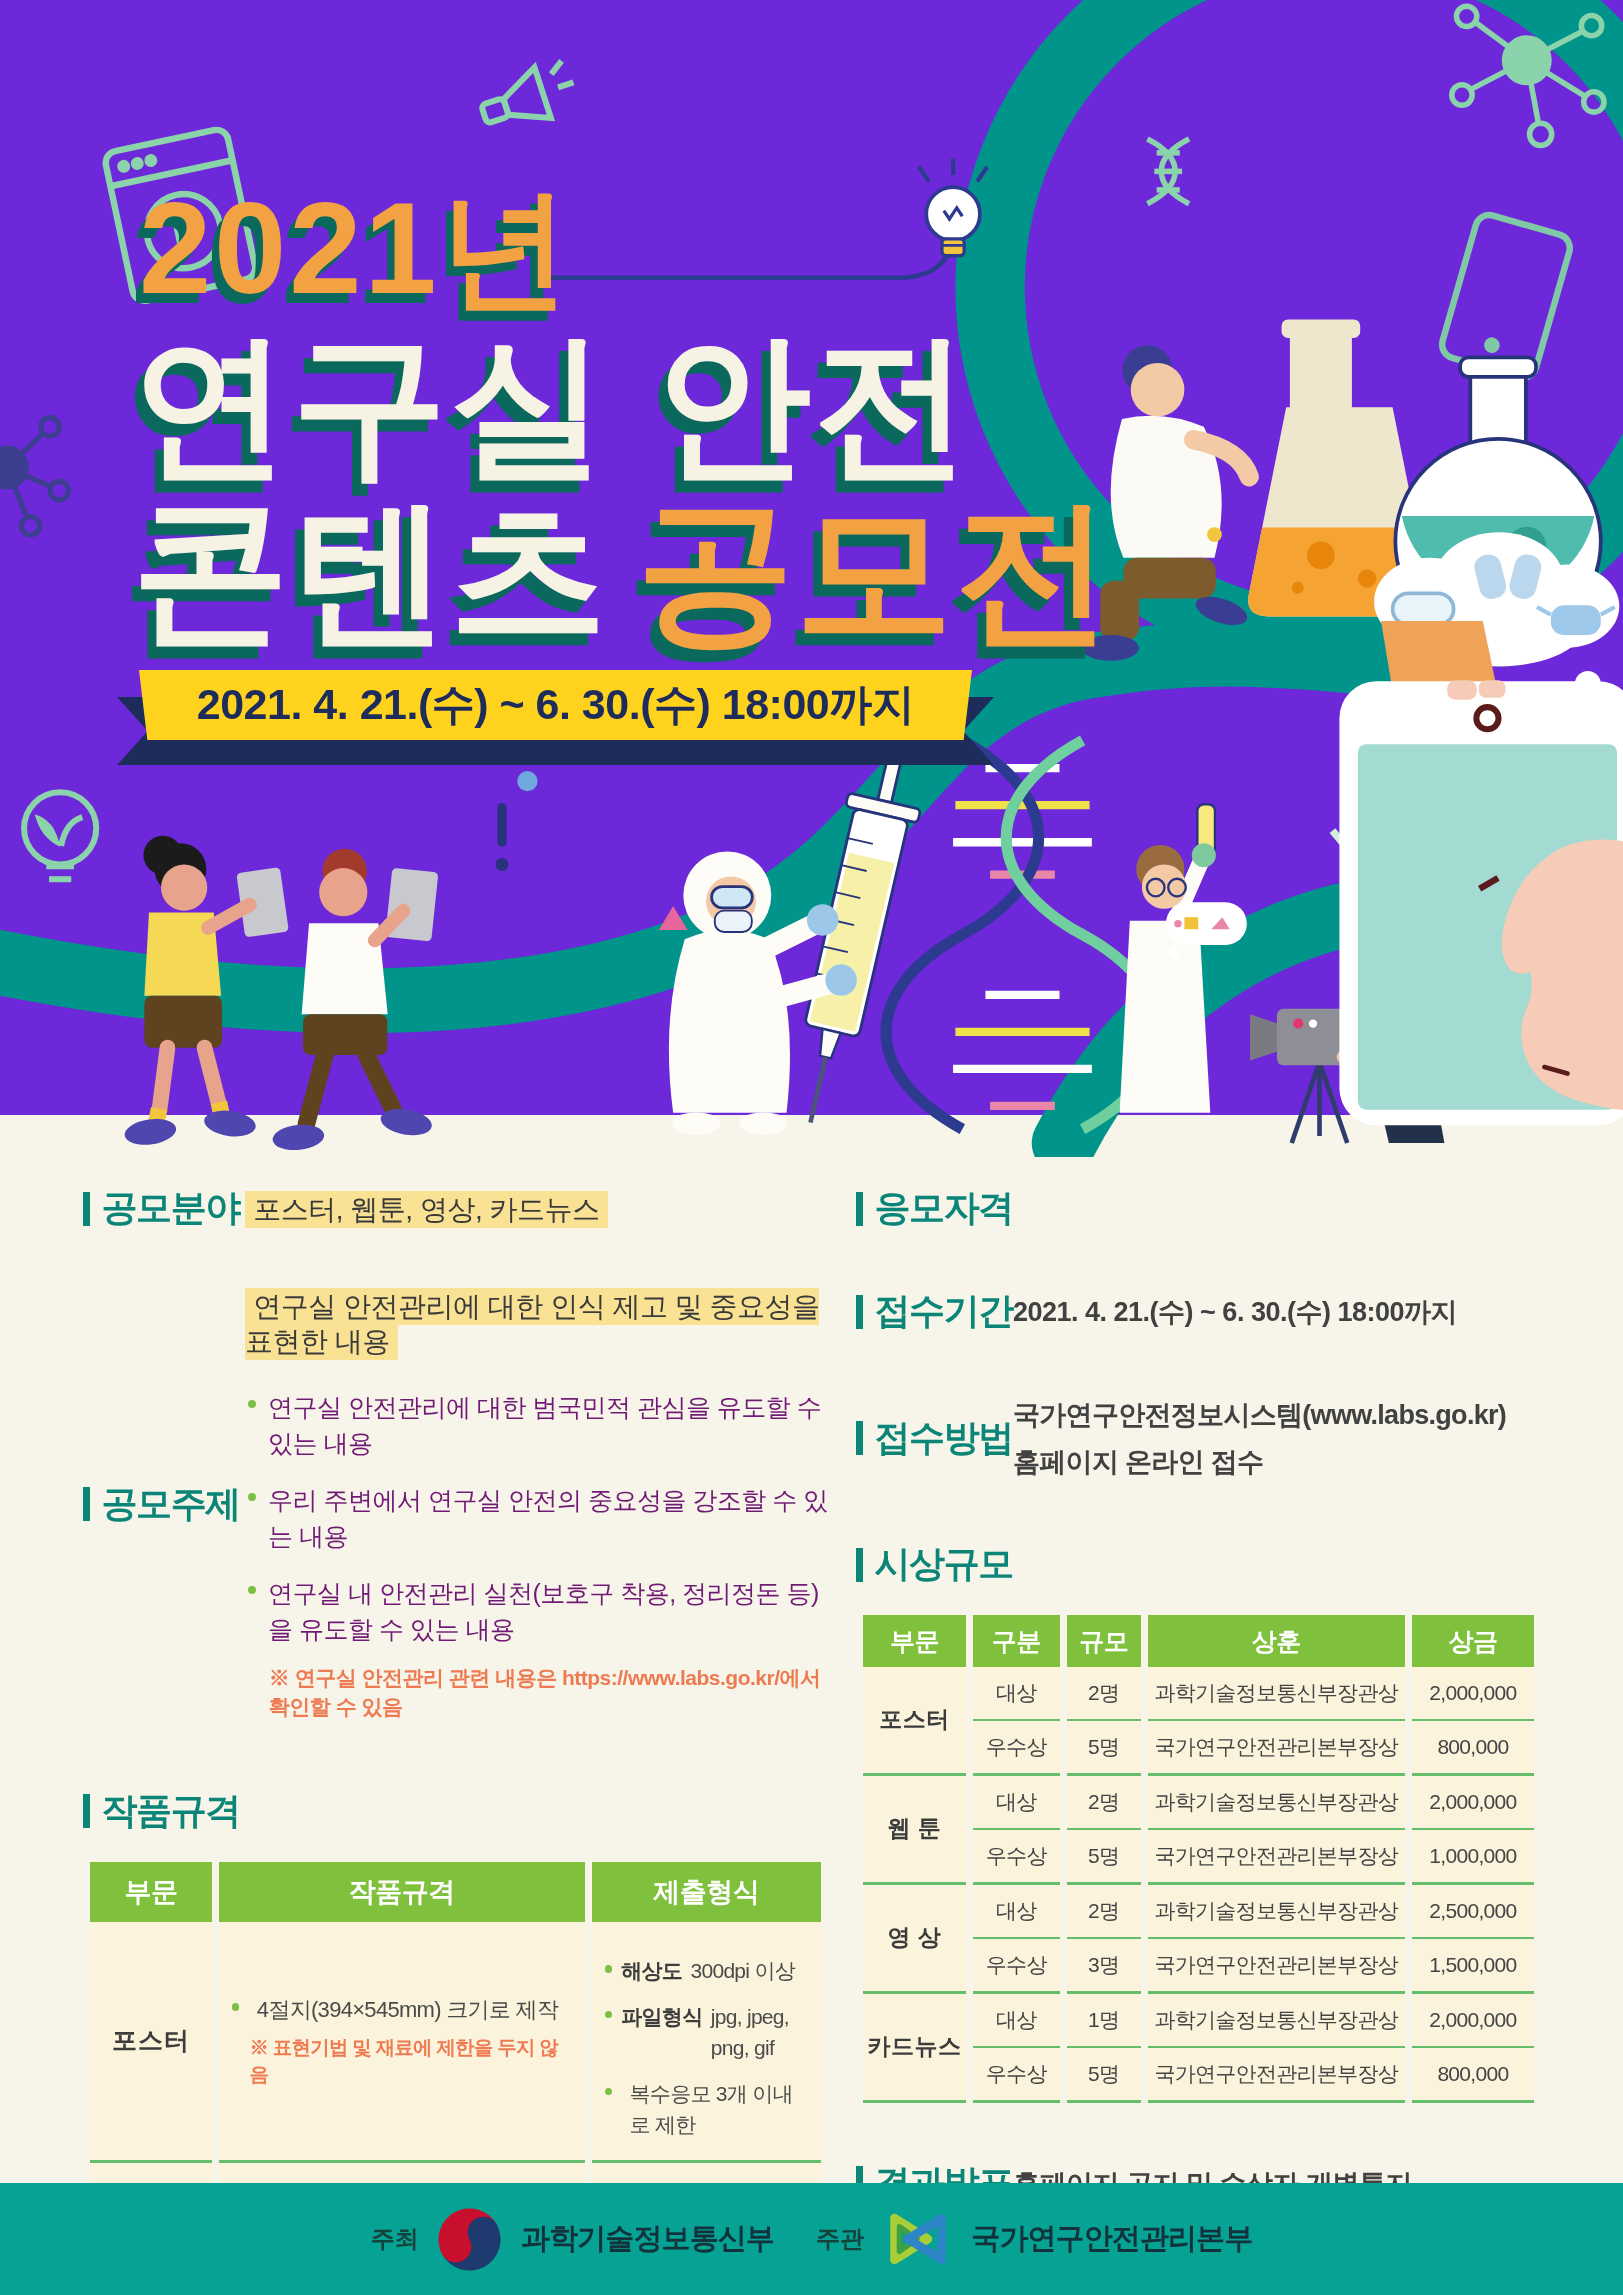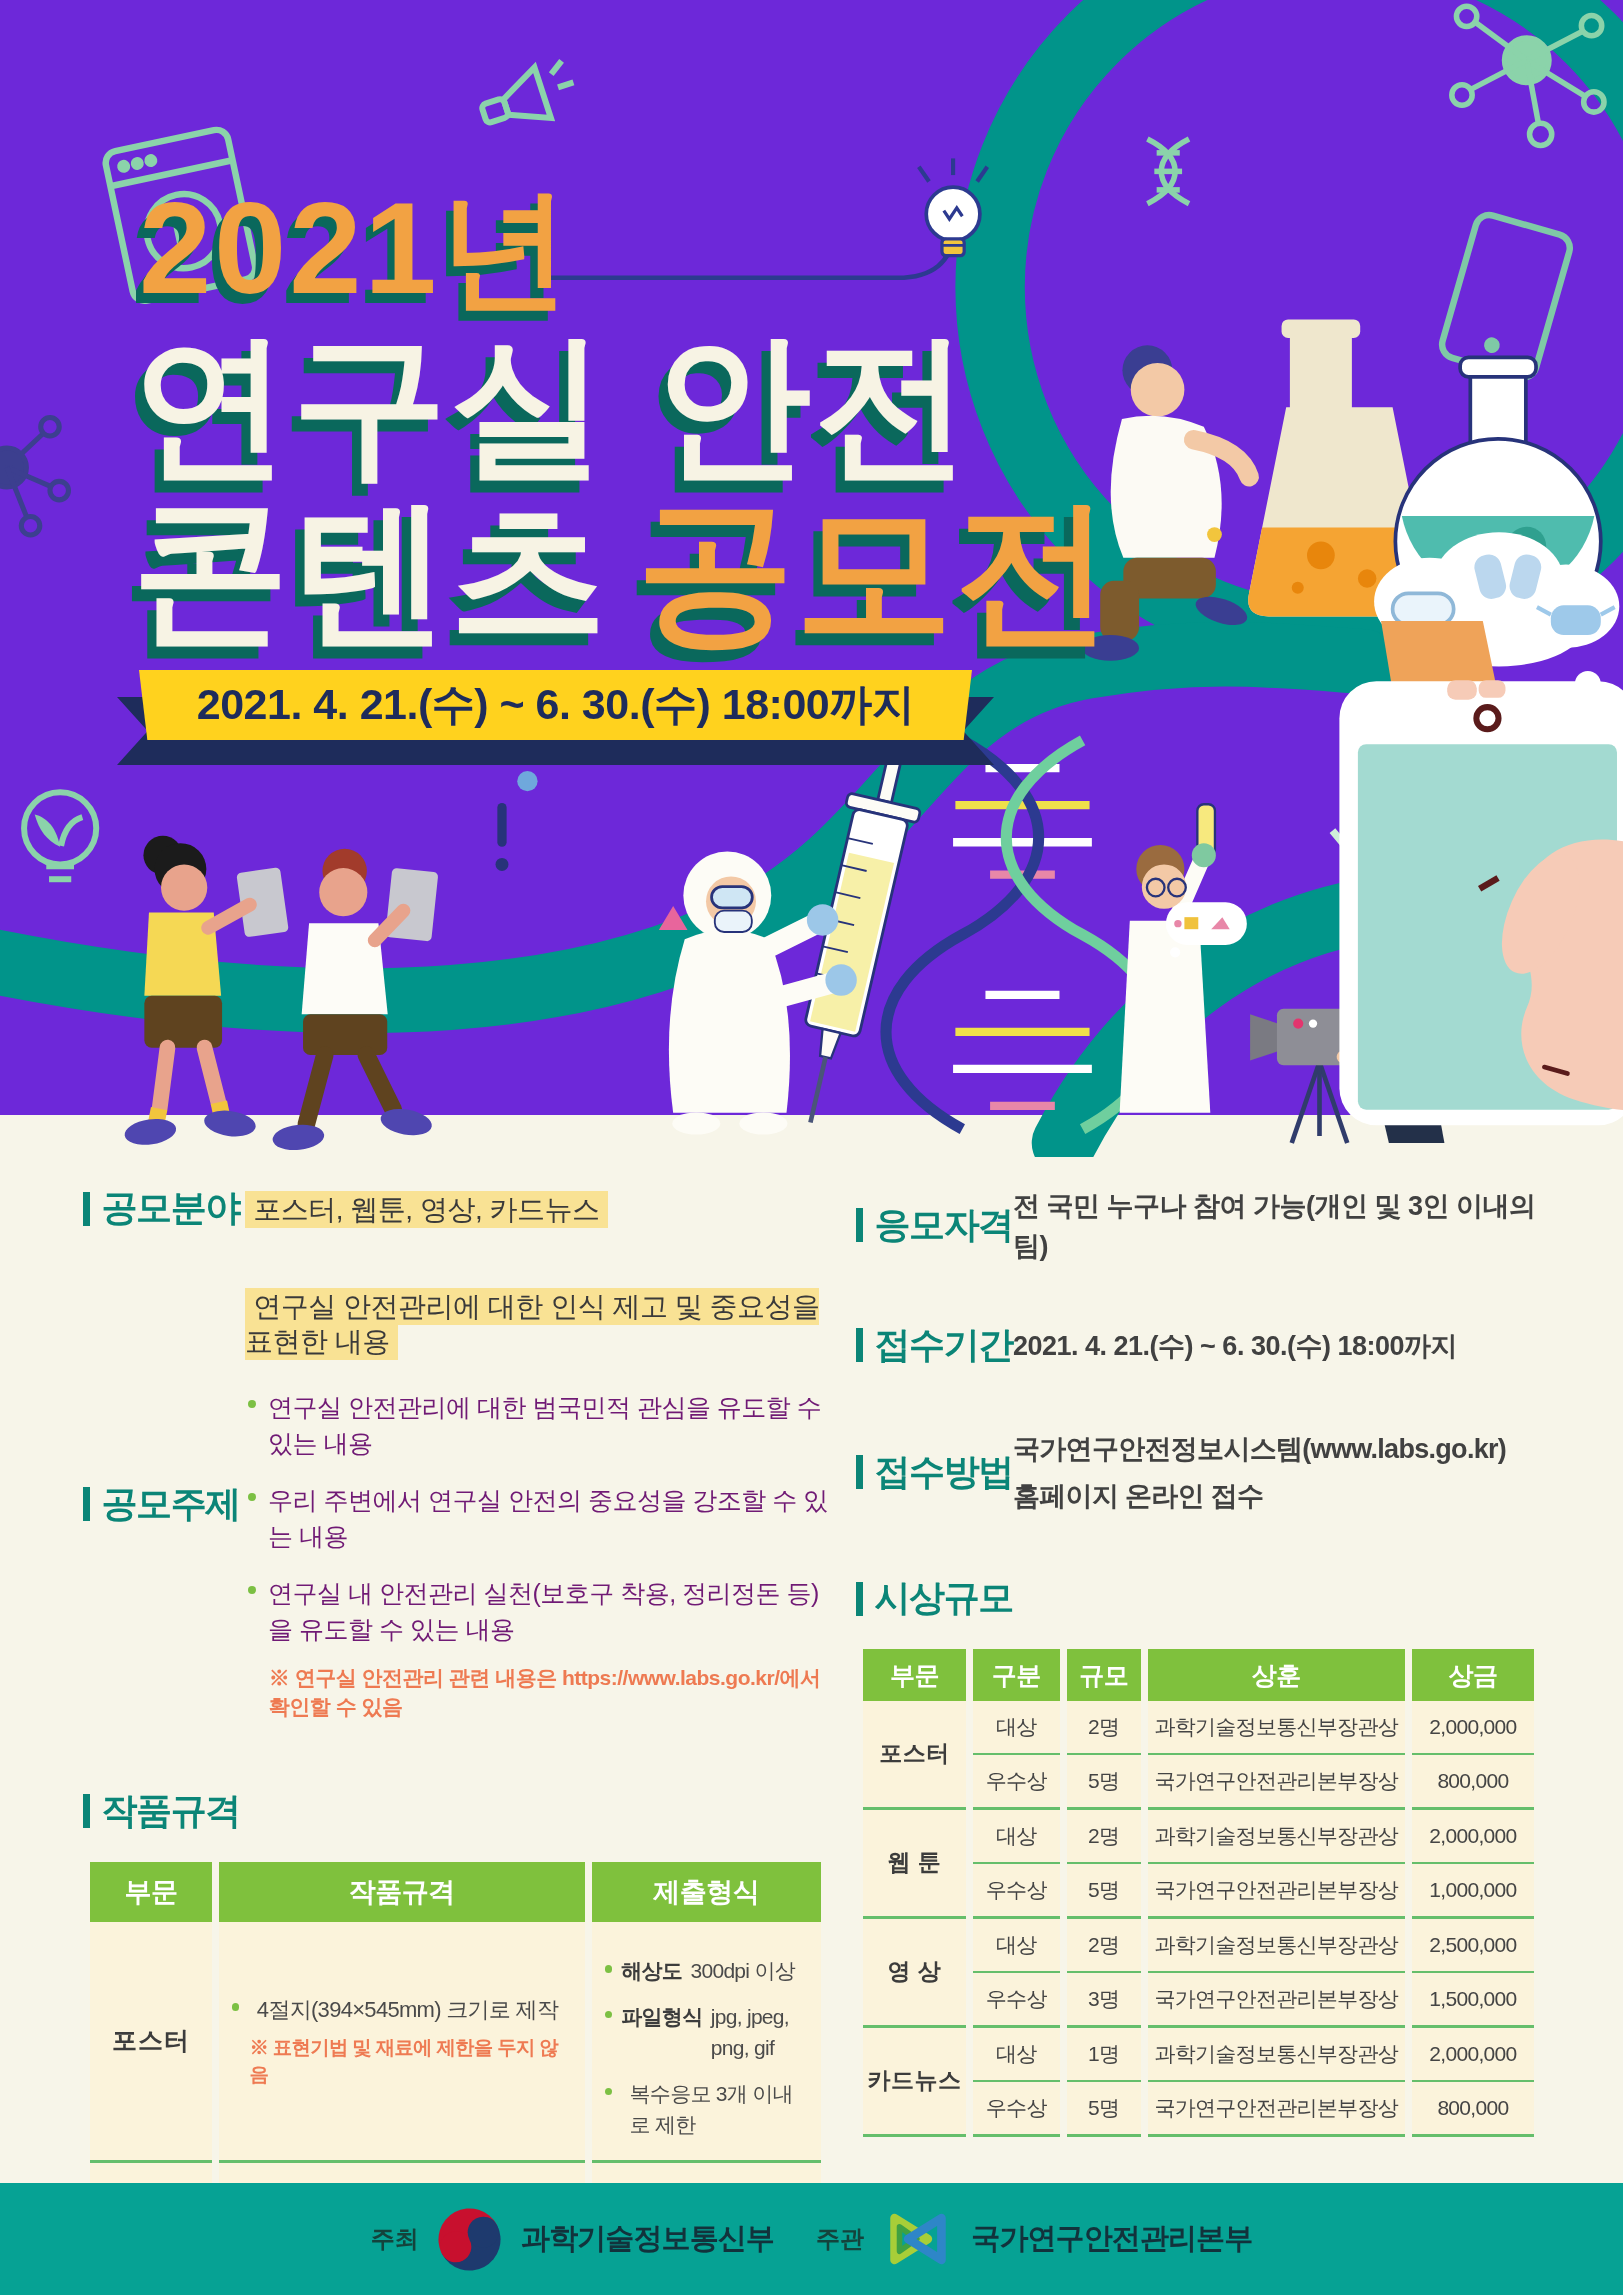--- a/index.html
+++ b/index.html
@@ -460,21 +460,20 @@
 
         </div>
       </div>
 
       <div class="col-r">
         <div class="sec">
           <div class="sec-head">
               <span class="sec-bar"></span>
               <span class="sec-label">응모자격</span>
             </div>
-          <div class="sec-body"><span class="val">전 국민 누구나 참여 가능(개인 및 3인 이내의 팀)</span></div>
         </div>
 
         <div class="sec mt">
           <div class="sec-head">
               <span class="sec-bar"></span>
               <span class="sec-label">접수기간</span>
             </div>
           <div class="sec-body"><span class="val">2021. 4. 21.(수) ~ 6. 30.(수) 18:00까지</span></div>
         </div>
 

